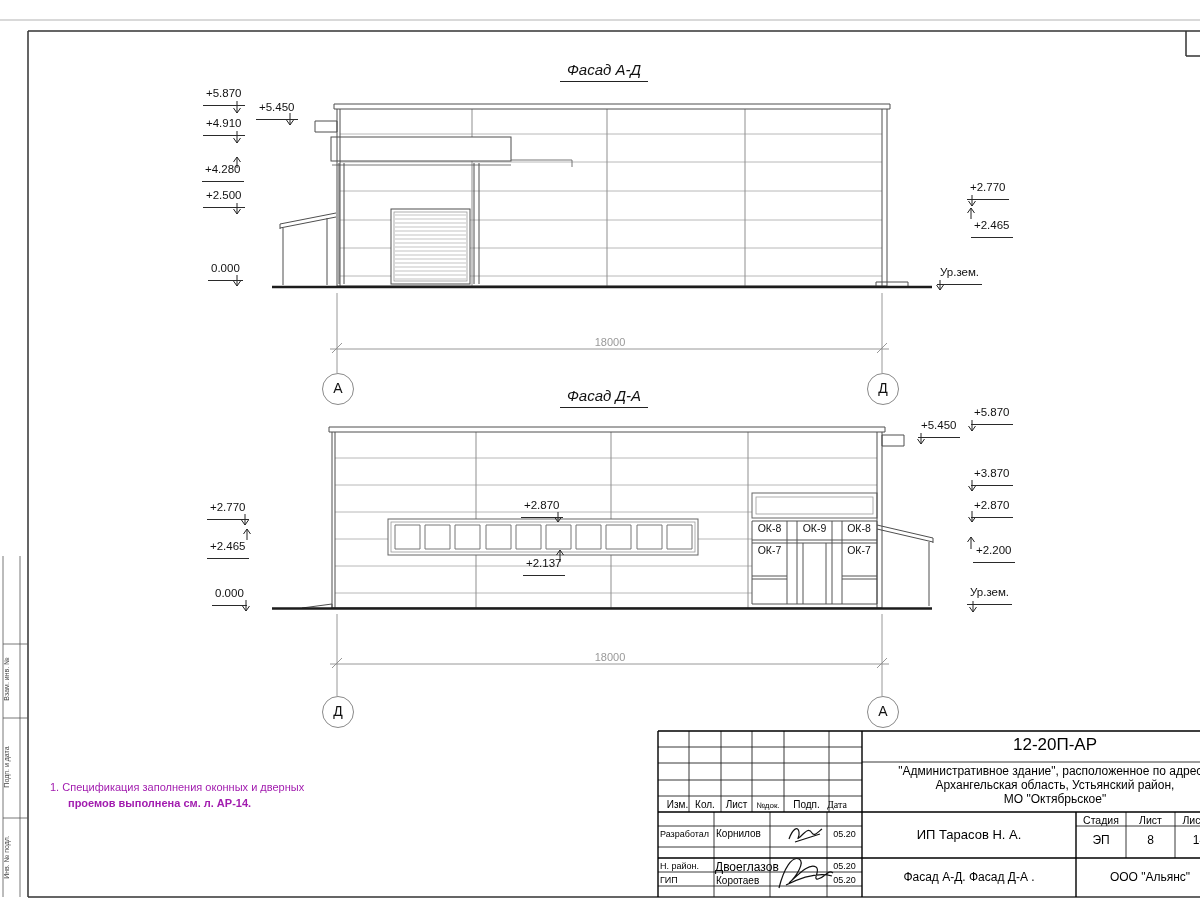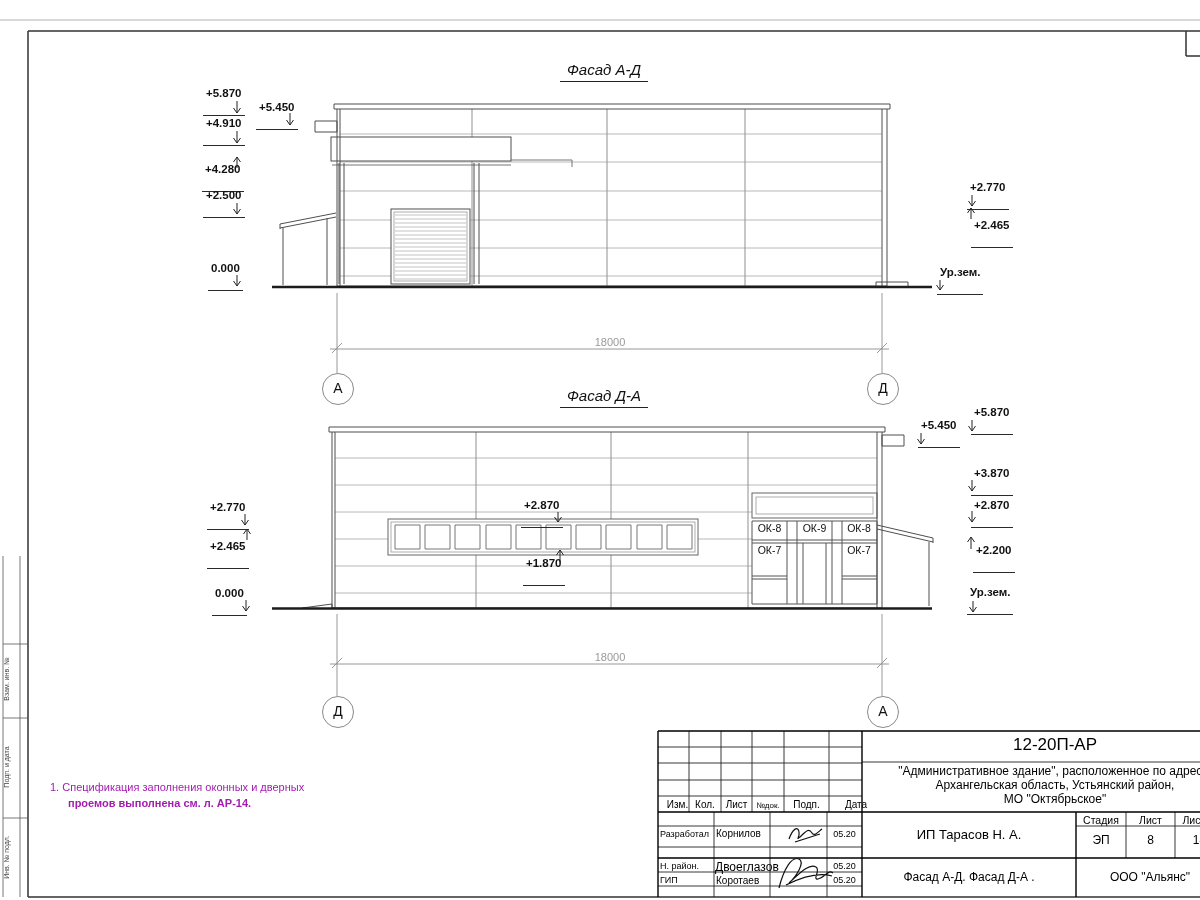--- a/index.html
+++ b/index.html
@@ -1,20 +1,20 @@
 <!DOCTYPE html>
 <html><head>
 <meta charset="utf-8">
 <style>
   html,body{margin:0;padding:0;background:#fff;}
   #sheet{position:relative;width:1200px;height:900px;background:#fff;overflow:hidden;
          font-family:"Liberation Sans",sans-serif;color:#1a1a1a;margin-top:16px;}
   #linework{position:absolute;left:0;top:0;}
   .t{position:absolute;white-space:nowrap;line-height:1.1;}
-  .elev{font-size:11.5px;border-bottom:1px solid #2a2a2a;padding:0 3px 15px 3px;color:#111;font-weight:bold;}
+  .elev{font-size:11.5px;border-bottom:1px solid #2a2a2a;padding:0 3px 5px 3px;color:#111;}
   .ftitle{font-style:italic;font-size:15px;text-align:center;border-bottom:1px solid #222;padding-bottom:2px;color:#111;}
   .dim{font-size:11px;color:#999;text-align:center;}
   .axis{position:absolute;width:30px;height:30px;border:1px solid #8a8a8a;border-radius:50%;
         text-align:center;line-height:29px;font-size:14px;color:#111;background:#fff;}
   .ok{font-size:10.5px;text-align:center;color:#111;}
   .note{font-size:11px;color:#a21caf;}
   .tb{position:absolute;text-align:center;color:#000;line-height:1.15;}
   .tbl{text-align:left;}
   .strip{position:absolute;width:70px;height:12px;font-size:7px;color:#444;text-align:center;
          transform:rotate(-90deg);}
@@ -88,21 +88,21 @@
 <div class="t elev" style="left:207px;top:485px;">+2.770</div>
 <div class="t elev" style="left:207px;top:524px;">+2.465</div>
 <div class="t elev" style="left:212px;top:571px;">0.000</div>
 <div class="t elev" style="left:971px;top:390px;">+5.870</div>
 <div class="t elev" style="left:918px;top:403px;">+5.450</div>
 <div class="t elev" style="left:971px;top:451px;">+3.870</div>
 <div class="t elev" style="left:971px;top:483px;">+2.870</div>
 <div class="t elev" style="left:973px;top:528px;">+2.200</div>
 <div class="t elev" style="left:967px;top:570px;">Ур.зем.</div>
 <div class="t elev" style="left:521px;top:483px;">+2.870</div>
-<div class="t elev" style="left:523px;top:541px;">+1.870</div>
+<div class="t elev" style="left:523px;top:541px;">+2.137</div>
 
 <div class="t ok" style="left:752px;top:507px;width:35px;">ОК-8</div>
 <div class="t ok" style="left:797px;top:507px;width:35px;">ОК-9</div>
 <div class="t ok" style="left:841px;top:507px;width:36px;">ОК-8</div>
 <div class="t ok" style="left:752px;top:529px;width:35px;">ОК-7</div>
 <div class="t ok" style="left:841px;top:529px;width:36px;">ОК-7</div>
 
 <div class="t dim" style="left:586px;top:635px;width:48px;">18000</div>
 <div class="axis" style="left:322px;top:680px;">Д</div>
 <div class="axis" style="left:867px;top:680px;">А</div>
@@ -117,21 +117,21 @@
 <div class="tb" style="left:862px;top:719px;width:386px;font-size:17px;">12-20П-АР</div>
 <div class="tb" style="left:862px;top:749px;width:386px;font-size:12px;">"Административное здание", расположенное по адресу:</div>
 <div class="tb" style="left:862px;top:763px;width:386px;font-size:12px;">Архангельская область, Устьянский район,</div>
 <div class="tb" style="left:862px;top:777px;width:386px;font-size:12px;">МО "Октябрьское"</div>
 
 <div class="tb" style="left:658px;top:783px;width:39px;font-size:10px;">Изм.</div>
 <div class="tb" style="left:689px;top:783px;width:32px;font-size:10px;">Кол.</div>
 <div class="tb" style="left:721px;top:783px;width:31px;font-size:10px;">Лист</div>
 <div class="tb" style="left:752px;top:785px;width:32px;font-size:8px;">№док.</div>
 <div class="tb" style="left:784px;top:783px;width:45px;font-size:10px;">Подп.</div>
-<div class="tb" style="left:829px;top:783px;width:54px;font-size:10px;">Дата</div>
+<div class="tb" style="left:810px;top:783px;width:54px;font-size:10px;font-family:Liberation Serif, serif;">Дата</div>
 
 <div class="tb tbl" style="left:660px;top:813px;font-size:9px;">Разработал</div>
 <div class="tb tbl" style="left:716px;top:812px;font-size:10px;">Корнилов</div>
 <div class="tb" style="left:827px;top:813px;width:35px;font-size:9px;">05.20</div>
 <div class="tb tbl" style="left:660px;top:845px;font-size:9px;">Н. район.</div>
 <div class="tb tbl" style="left:715px;top:845px;font-size:12px;">Двоеглазов</div>
 <div class="tb" style="left:827px;top:845px;width:35px;font-size:9px;">05.20</div>
 <div class="tb tbl" style="left:660px;top:859px;font-size:9px;">ГИП</div>
 <div class="tb tbl" style="left:716px;top:859px;font-size:10px;">Коротаев</div>
 <div class="tb" style="left:827px;top:859px;width:35px;font-size:9px;">05.20</div>

